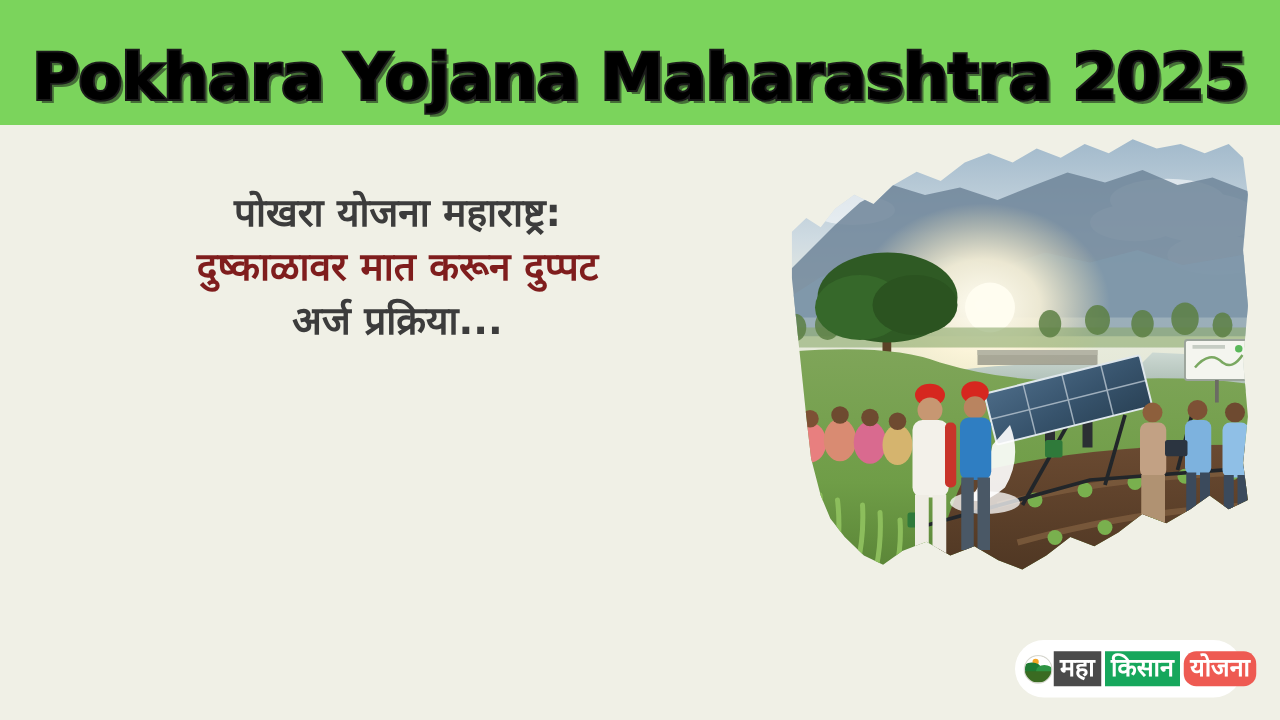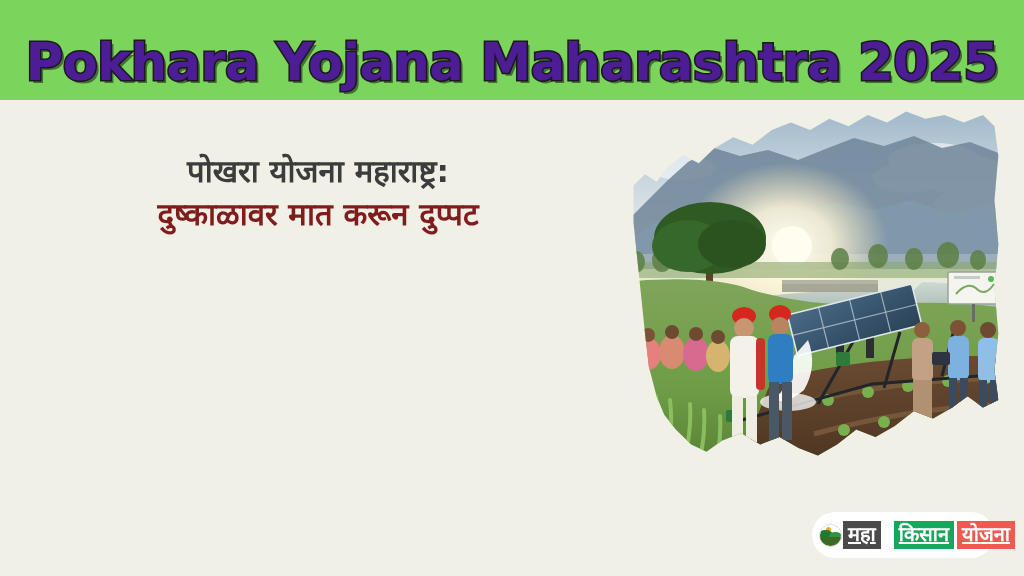--- a/index.html
+++ b/index.html
@@ -36,21 +36,21 @@
     top: 0;
     width: 1024px;
     height: 124px;
     display: flex;
     align-items: center;
     justify-content: center;
     font-family: "DejaVu Sans", sans-serif;
     font-size: 51px;
     font-weight: bold;
     letter-spacing: -0.5px;
-    color: #4c1d95;
+    color: #000000;
     white-space: nowrap;
     -webkit-text-stroke: 3px #1b1b1b;
     paint-order: stroke fill;
     text-shadow: 3px 3px 0 rgba(25,25,25,0.55);
   }
 
   
   #headline-block {
     position: absolute;
     left: 18px;
@@ -138,37 +138,37 @@
   #logo-emblem .sun { position:absolute; left:30%; top:12%; width:24%; height:24%; border-radius:50%; background:#f5a623; }
   .logo-word {
     font-family: "DejaVu Sans", sans-serif;
     font-size: 20px;
     font-weight: bold;
     color: #ffffff;
     line-height: 1;
     padding: 3px 5px 5px 5px;
     margin-right: 3px;
     white-space: nowrap;
-    text-decoration: underline;
   }
   .lw-maha { background: #4a4a4a; }
-  .lw-kisan { background: #16a75c; margin-left: 10px; }
-  .lw-yojana { background: #ee5a52; margin-right: 0; }
+  .lw-kisan { background: #16a75c; }
+  .lw-yojana { background: #ee5a52; margin-right: 0; border-radius: 10px; }
 </style>
 </head>
 <body>
 
 <div id="banner">
 
   <div id="header-bar"></div>
   <div id="header-title">Pokhara Yojana Maharashtra 2025</div>
 
   <div id="headline-block">
     <span class="ln dark">पोखरा योजना महाराष्ट्र:</span>
     <span class="ln red">दुष्काळावर मात करून दुप्पट</span>
+    <span class="ln dark">अर्ज प्रक्रिया...</span>
   </div>
 
   <div id="photo-card">
     <div id="photo-clip">
       <svg id="photo-svg" viewBox="0 0 384 370" preserveAspectRatio="xMidYMid slice">
         <defs>
           <linearGradient id="skyGrad" x1="0" y1="0" x2="0" y2="1">
             <stop offset="0%" stop-color="#9db6c9"></stop>
             <stop offset="38%" stop-color="#cfdbe2"></stop>
             <stop offset="62%" stop-color="#eceee2"></stop>

